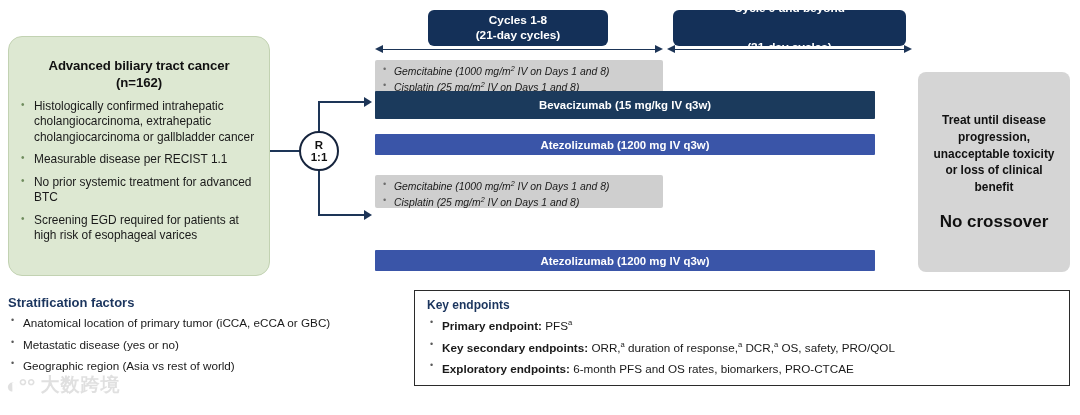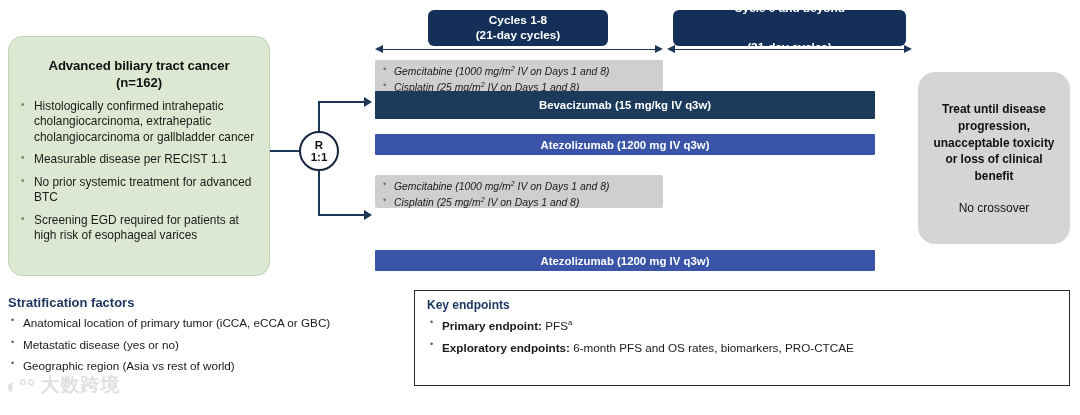--- a/index.html
+++ b/index.html
@@ -85,31 +85,31 @@
   .tx-bar {
     position: absolute; display: flex; align-items: center; justify-content: center;
     color: #fff; font-size: 11.4px; font-weight: bold; border-radius: 1px;
   }
   .tx-bev   { background: #1b3a5c; }
   .tx-atezo { background: #3a55a8; }
   .tx-pbo   { background: #f20505; }
 
   
   .outcome-box {
-    position: absolute; left: 918px; top: 72px; width: 152px; height: 172px;
-    background: #d5d5d5; border-radius: 17px;
+    position: absolute; left: 918px; top: 72px; width: 152px; height: 200px;
+    background: #d5d5d5; border-radius: 8px;
     display: flex; flex-direction: column; align-items: center; justify-content: center;
     padding: 8px;
   }
   .outcome-main {
     font-size: 11.9px; font-weight: bold; color: #111;
     text-align: center; line-height: 1.42;
   }
   .outcome-sub {
-    font-size: 12px; font-weight: normal; color: #111;
+    font-size: 17px; font-weight: bold; color: #111;
     text-align: center; margin-top: 16px;
   }
 
   
   .strat { position: absolute; left: 8px; top: 295px; width: 400px; }
   .strat-title {
     font-size: 13px; font-weight: bold; color: #1b355e; margin-bottom: 6px;
   }
   .strat ul { list-style: none; margin: 0; padding: 0; }
   .strat li {
@@ -232,20 +232,23 @@
     </ul>
   </div>
 
   <div class="endpoints">
     <div class="endpoints-title">Key endpoints</div>
     <ul>
       <li>
         <b>Primary endpoint:</b><span> PFS</span><sup class="mark">a</sup><span></span><sup class="mark"></sup><span></span><sup class="mark"></sup><span></span>
       </li>
       <li>
+        <b>Key secondary endpoints:</b><span> ORR,</span><sup class="mark">a</sup><span> duration of response,</span><sup class="mark">a</sup><span> DCR,</span><sup class="mark">a</sup><span> OS, safety, PRO/QOL</span>
+      </li>
+      <li>
         <b>Exploratory endpoints:</b><span> 6-month PFS and OS rates, biomarkers, PRO-CTCAE</span><sup class="mark"></sup><span></span><sup class="mark"></sup><span></span><sup class="mark"></sup><span></span>
       </li>
     </ul>
   </div>
 
   <div class="watermark">
     <span class="wm-glyph">◐°°</span>
     <span class="wm-text">大数跨境</span>
   </div>
 

